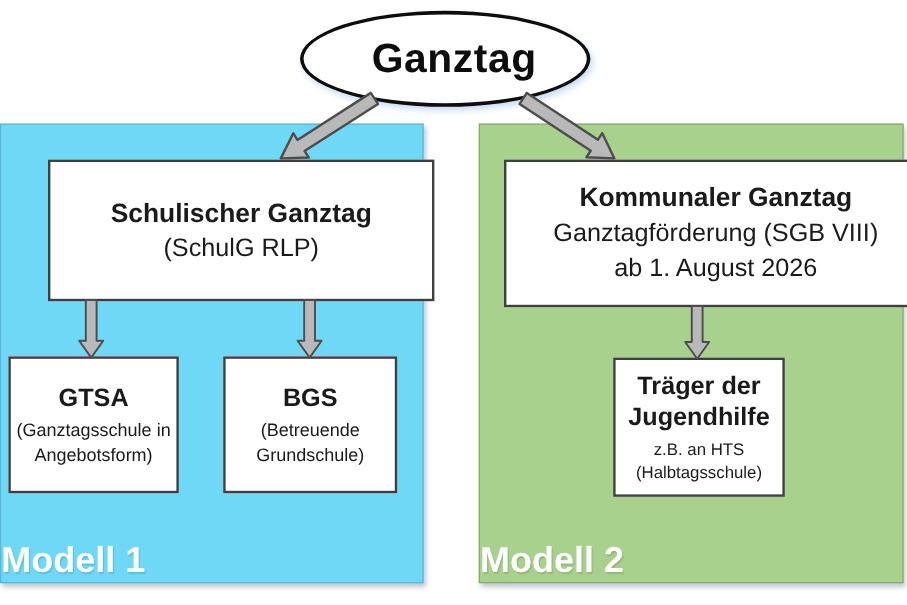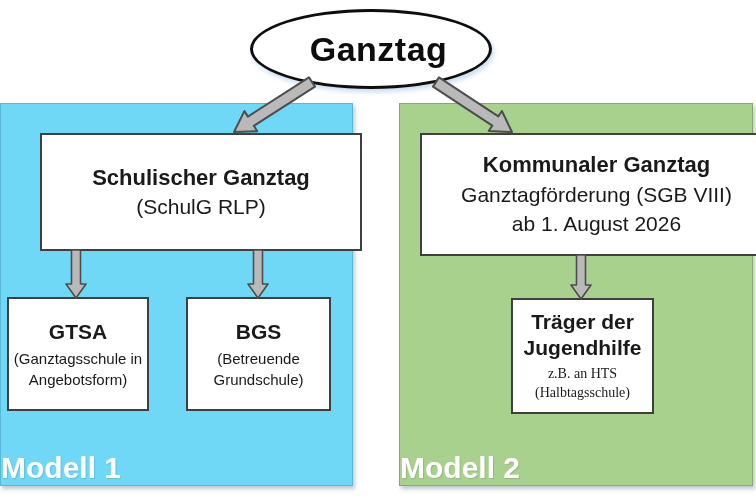--- a/index.html
+++ b/index.html
@@ -101,21 +101,20 @@
   }
   .node-traeger .title {
     font-size: 21px;
     line-height: 1.2;
     padding: 0 10px;
     margin-bottom: 5px;
   }
   .node-traeger .small {
     font-size: 14px;
     line-height: 1.35;
-    font-family: Liberation Serif, serif;
   }
   
   .panel-label {
     position: absolute;
     bottom: 0;
     left: 0;
     width: 100%;
     text-align: left;
     color: #ffffff;
     font-size: 30px;

